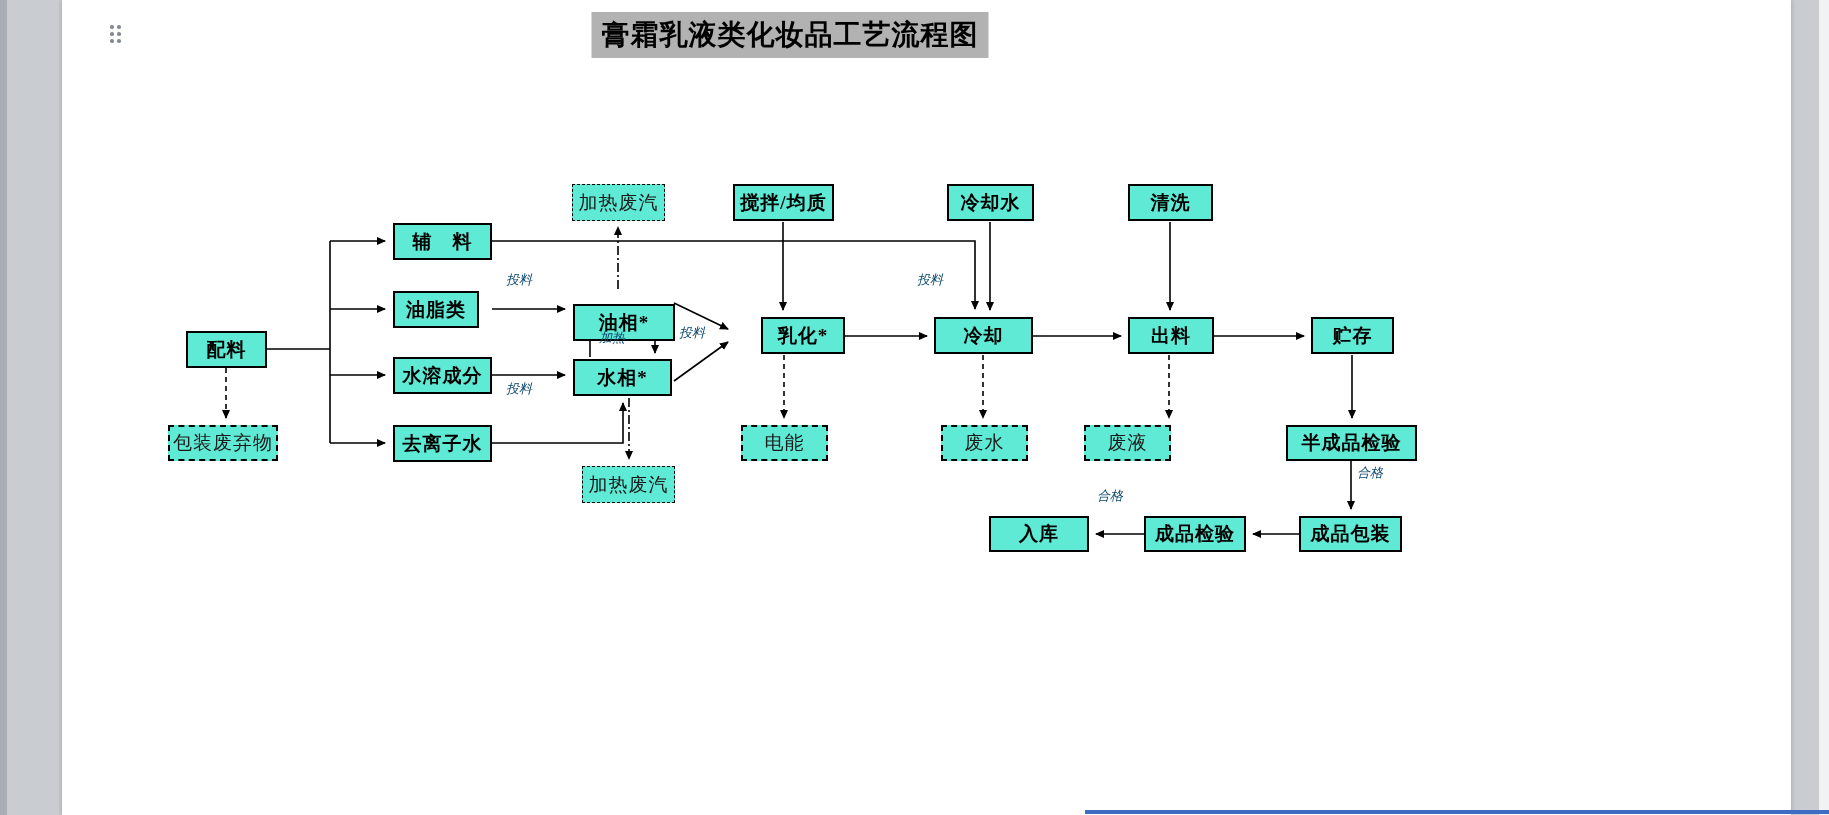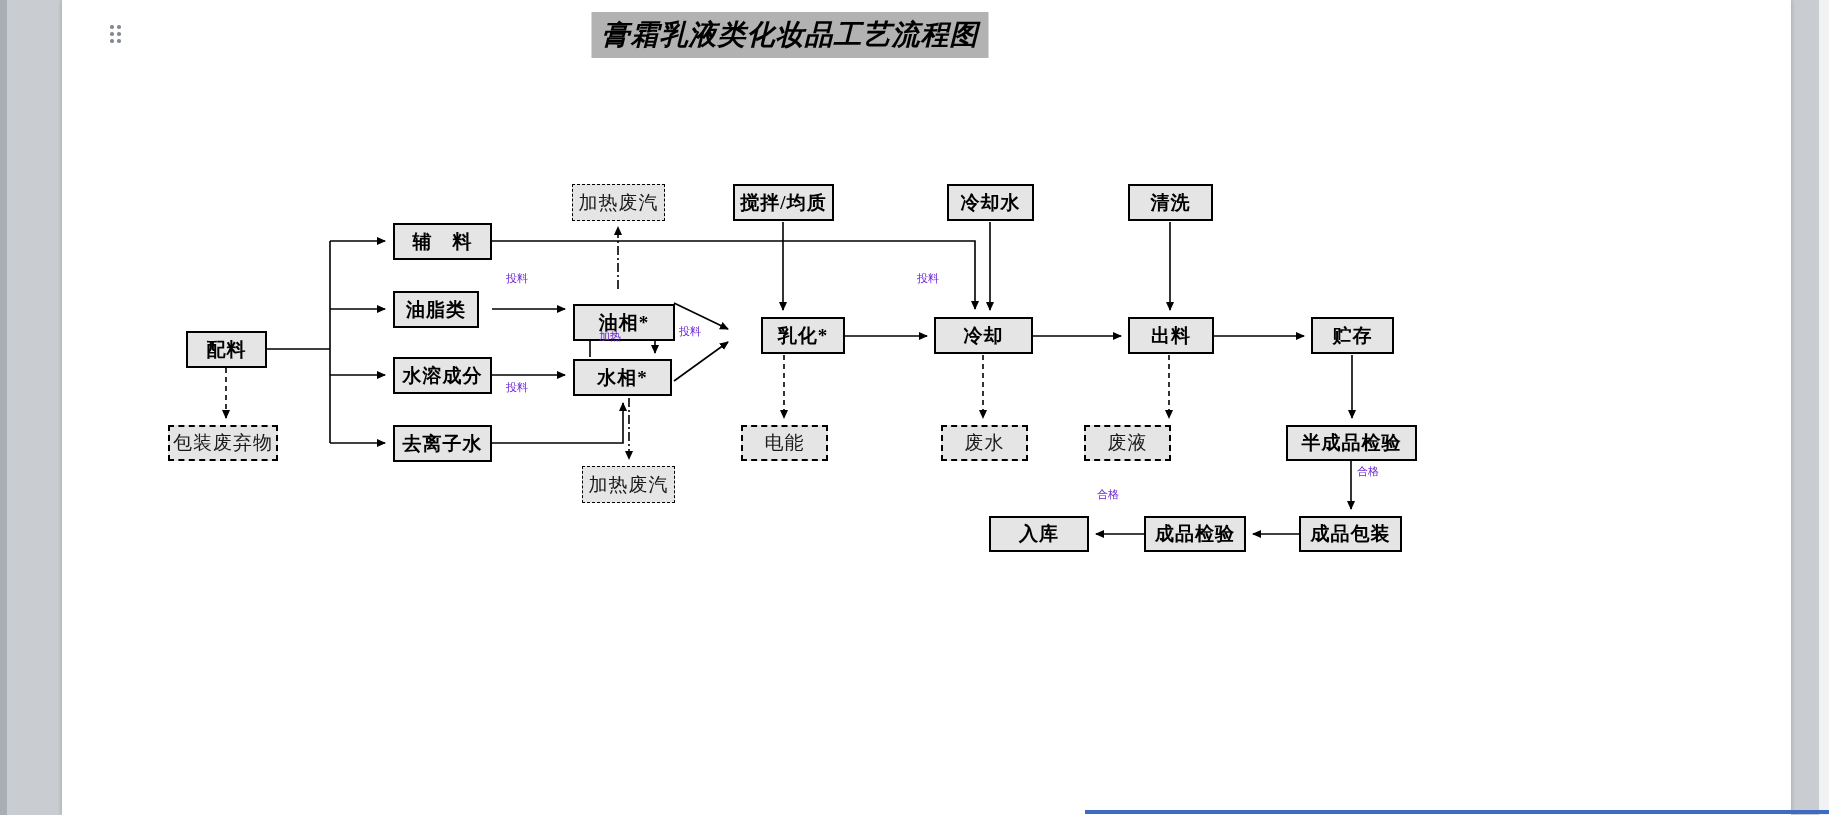--- a/index.html
+++ b/index.html
@@ -12,31 +12,31 @@
   .v-scrollbar { position:absolute; right:0; top:0; width:10px; height:815px; background:#f1f2f4; }
   .bottom-accent { position:absolute; left:1085px; top:810px; width:744px; height:4px; background:#3e6bc4; }
 
   .drag-handle { position:absolute; left:109px; top:24px; width:14px; height:20px; cursor:grab; }
   .drag-handle span { position:absolute; left:1px; top:1px; width:3.5px; height:3.5px; border-radius:50%;
           background:#848a93;
           box-shadow:7px 0 0 #848a93, 0 7px 0 #848a93, 7px 7px 0 #848a93, 0 14px 0 #848a93, 7px 14px 0 #848a93; }
 
   .doc-title { position:absolute; left:790px; top:12px; transform:translateX(-50%);
           background:#b2b2b2; font-size:28px; font-weight:bold; letter-spacing:1px;
-          padding:4px 10px; white-space:nowrap;font-style:italic; }
+          padding:4px 10px; white-space:nowrap; }
 
   .connectors { position:absolute; left:0; top:0; pointer-events:none; }
 
-  .node { position:absolute; background:#e5e5e5; border:2px solid #000;
+  .node { position:absolute; background:#5eead4; border:2px solid #000;
           display:flex; align-items:center; justify-content:center;
           font-weight:bold; font-size:19px; letter-spacing:1px; white-space:nowrap; }
   .node.dashed  { border:2px dashed #000; font-weight:normal; color:#1a1a1a; }
   .node.dashdot { border:1.7px dashed #000; font-weight:normal; color:#1a1a1a; }
 
-  .edge-label { position:absolute; font-size:11px; white-space:nowrap; color:#6d28d9; }
+  .edge-label { position:absolute; font-size:13px; white-space:nowrap; color:#0c4a6e;font-style:italic; }
 
   .doc-note { position:absolute; left:196px; top:620px; font-size:19px; white-space:nowrap; }
 </style>
 </head>
 <body>
 
 <div class="stage">
   <div class="page"></div>
   <div class="left-edge"></div>
   <div class="v-scrollbar"></div>

